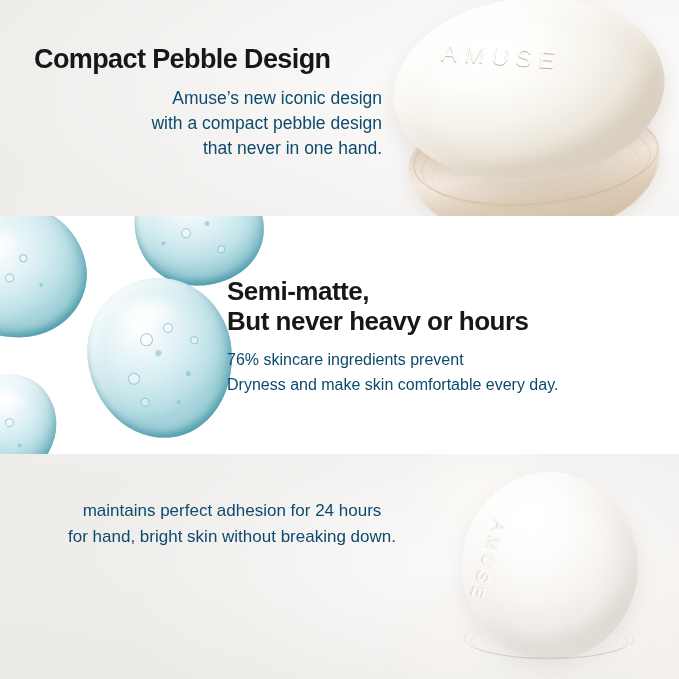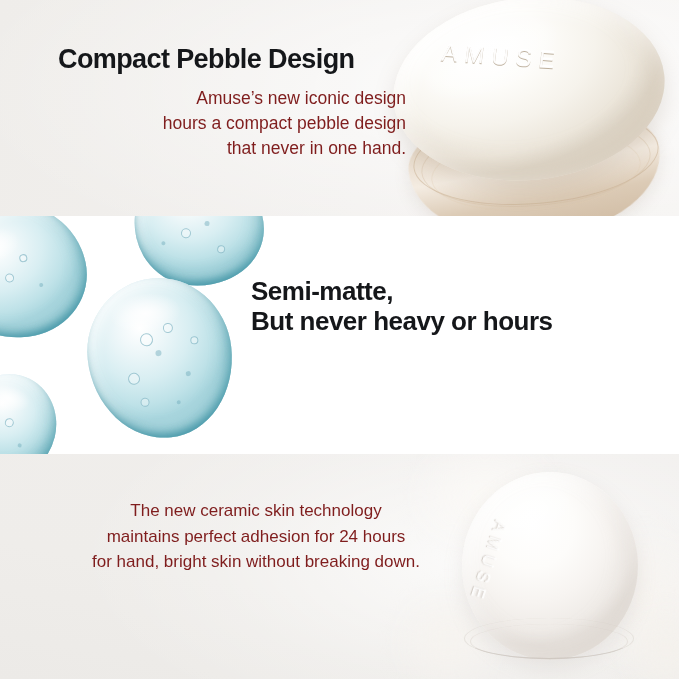--- a/index.html
+++ b/index.html
@@ -246,34 +246,33 @@
     transform-origin: left top;
     white-space: nowrap;
     filter: blur(0.4px);
   }
 
   
   .txt {
     position: absolute;
     z-index: 5;
     color: #16181a;
-    margin-left: 24px;
   }
   .headline {
     font-family: "Liberation Sans", sans-serif;
     font-weight: bold;
     color: #15171a;
     letter-spacing: -0.6px;
     line-height: 1.16;
     margin: 0;
   }
   .body {
     font-family: "Liberation Sans", sans-serif;
     font-weight: normal;
-    color: #7f1d1d;
+    color: #0c4a6e;
     line-height: 1.42;
     margin: 0;
   }
   .body .line { display: block; white-space: nowrap; }
   .headline .line { display: block; white-space: nowrap; }
 
   
   #p1-text { left: 34px; top: 44px; width: 348px; text-align: right; }
   #p1-text .headline { font-size: 27px; text-align: left; margin-bottom: 11px; }
   #p1-text .body { font-size: 17.5px; }
@@ -304,21 +303,21 @@
       <div class="pebble1-lid">
         <div class="pebble1-gloss"></div>
         <div class="pebble1-logo">AMUSE</div>
       </div>
     </div>
 
     <div class="txt" id="p1-text">
       <h2 class="headline">Compact Pebble Design</h2>
       <p class="body">
         <span class="line">Amuse’s new iconic design</span>
-        <span class="line">hours a compact pebble design</span>
+        <span class="line">with a compact pebble design</span>
         <span class="line">that never in one hand.</span>
       </p>
     </div>
   </section>
 
   <section class="panel" id="panel-2">
 
     <div class="blob" id="blob-a">
       <div class="core"></div>
       <div class="rim"></div>
@@ -361,20 +360,22 @@
       <div class="bub" style="left:44px;top:44px;width:7px;height:7px;"></div>
       <div class="bub solid" style="left:62px;top:66px;width:4px;height:4px;"></div>
     </div>
 
     <div class="txt" id="p2-text">
       <h2 class="headline">
         <span class="line">Semi-matte,</span>
         <span class="line">But never heavy or hours</span>
       </h2>
       <p class="body">
+        <span class="line">76% skincare ingredients prevent</span>
+        <span class="line">Dryness and make skin comfortable every day.</span>
       </p>
     </div>
   </section>
 
   <section class="panel" id="panel-3">
     <div class="bgwash"></div>
 
     <div class="blurball" id="bb1"></div>
     <div class="blurball" id="bb2"></div>
     <div class="blurball" id="bb3"></div>
@@ -383,20 +384,19 @@
     <div class="pebble3-wrap">
       <div class="pebble3-body"></div>
       <div class="pebble3-gloss"></div>
       <div class="pebble3-logo">AMUSE</div>
       <div class="pebble3-edge"></div>
       <div class="pebble3-edge e2"></div>
     </div>
 
     <div class="txt" id="p3-text">
       <p class="body">
-        <span class="line">The new ceramic skin technology</span>
         <span class="line">maintains perfect adhesion for 24 hours</span>
         <span class="line">for hand, bright skin without breaking down.</span>
       </p>
     </div>
   </section>
 
 </div>
 
 </body></html>

